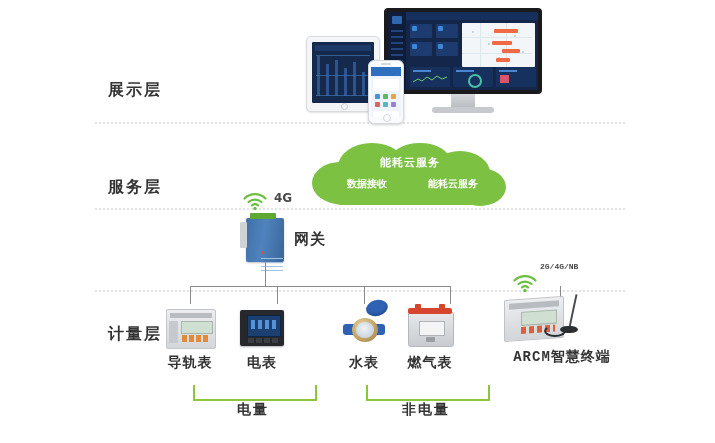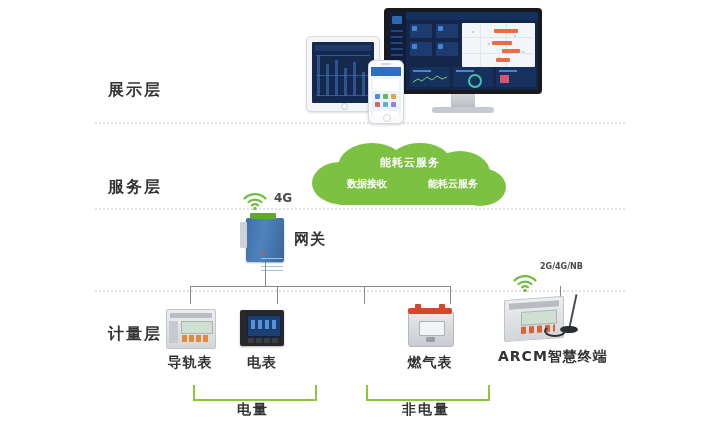--- a/index.html
+++ b/index.html
@@ -168,21 +168,21 @@
 
   
   .gas-body{position:absolute;left:50%;margin-left:-22px;top:8px;width:44px;height:33px;
           background:linear-gradient(180deg,#e6e8ea,#c8ccd0);border:1px solid #b4b8bc;border-radius:2px 2px 3px 3px;}
   .gas-top{position:absolute;left:-1px;top:-5px;width:44px;height:6px;background:#d8452f;border-radius:2px;}
   .gas-pipe{position:absolute;top:-9px;width:6px;height:7px;background:#d8452f;border-radius:1px;}
   .gas-win{position:absolute;left:10px;top:8px;width:24px;height:13px;background:#f3f4f5;border:1px solid #aeb2b6;}
   .gas-knob{position:absolute;left:17px;top:24px;width:9px;height:5px;background:#9a9ea2;border-radius:1px;}
 
   
-  .arcm{position:absolute;left:498px;top:262px;width:128px;text-align:left;}
+  .arcm{position:absolute;left:498px;top:262px;width:128px;text-align:center;font-family:Liberation Mono, monospace;}
   .arcm-tag{position:absolute;left:42px;top:0px;font-size:8px;font-weight:700;color:#4a4a4a;white-space:nowrap;}
   .arcm-wifi{position:absolute;left:14px;top:12px;width:26px;height:18px;}
   .arcm-img{position:relative;height:52px;margin-top:30px;}
   .arcm-dev{position:absolute;left:6px;top:6px;width:58px;height:40px;
           background:linear-gradient(180deg,#eceef0,#d2d5d9);border:1px solid #c0c3c7;border-radius:2px;
           transform:skewY(-4deg);}
   .arcm-top{position:absolute;left:4px;top:3px;right:4px;height:6px;background:#b8bcc0;}
   .arcm-lcd{position:absolute;left:16px;top:12px;width:34px;height:12px;background:#cfe0d2;border:1px solid #a9b5ab;}
   .arcm-keys{position:absolute;left:16px;top:27px;width:34px;height:7px;
           background:repeating-linear-gradient(90deg,#d9623a 0 5px,transparent 5px 8px);}
@@ -374,20 +374,33 @@
       <div class="panelm">
         <div class="panelm-screen">
             <div class="panelm-digits"></div>
           </div>
         <div class="panelm-keys"></div>
       </div>
     </div>
     <div class="meter-name">电表</div>
   </div>
 
+  <div class="meter" style="left:324px;top:300px;">
+    <div class="meter-img" style="height:50px;">
+      <div class="water-lid"></div>
+      <div class="water-body">
+        <div class="water-wing" style="left:0;"></div>
+        <div class="water-wing" style="right:0;"></div>
+        <div class="water-dial">
+            <div class="water-face"></div>
+          </div>
+      </div>
+    </div>
+    <div class="meter-name">水表</div>
+  </div>
 
   <div class="meter" style="left:390px;top:304px;">
     <div class="meter-img">
       <div class="gas-body">
         <div class="gas-top"></div>
         <div class="gas-pipe" style="left:6px;"></div>
         <div class="gas-pipe" style="left:30px;"></div>
         <div class="gas-win"></div>
         <div class="gas-knob"></div>
       </div>

